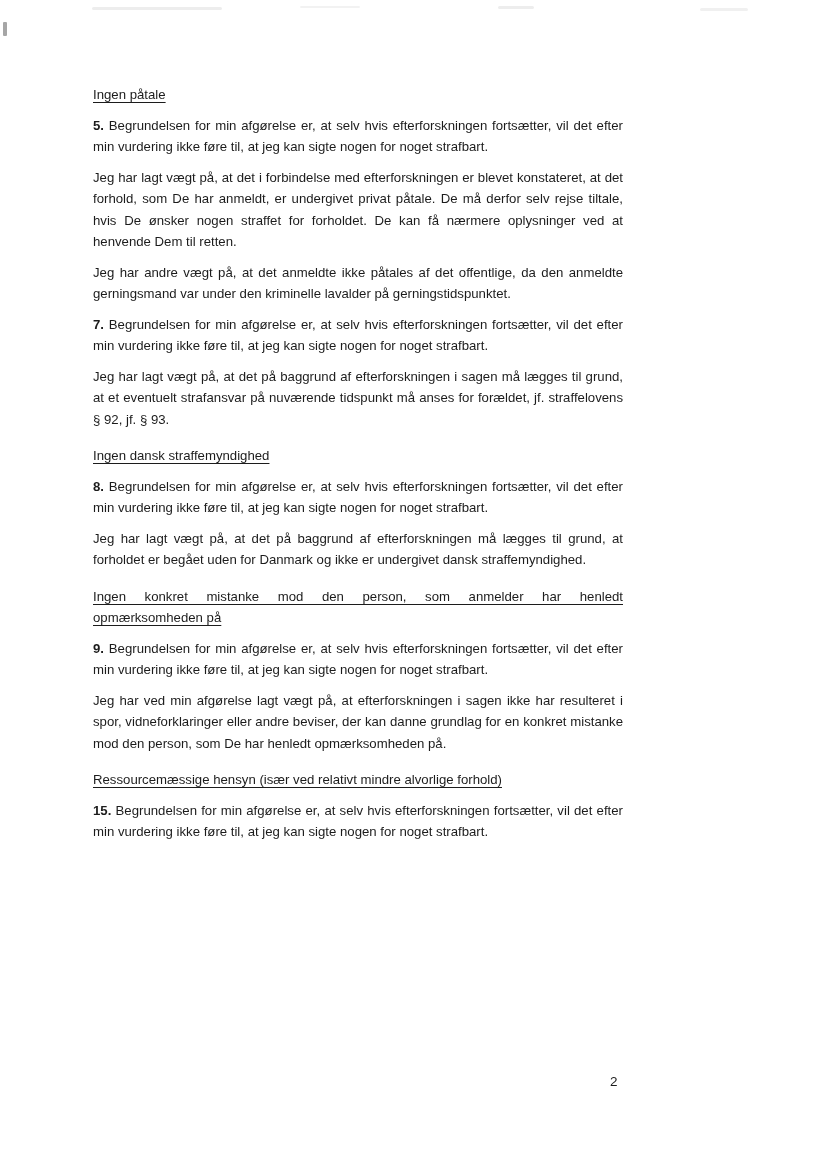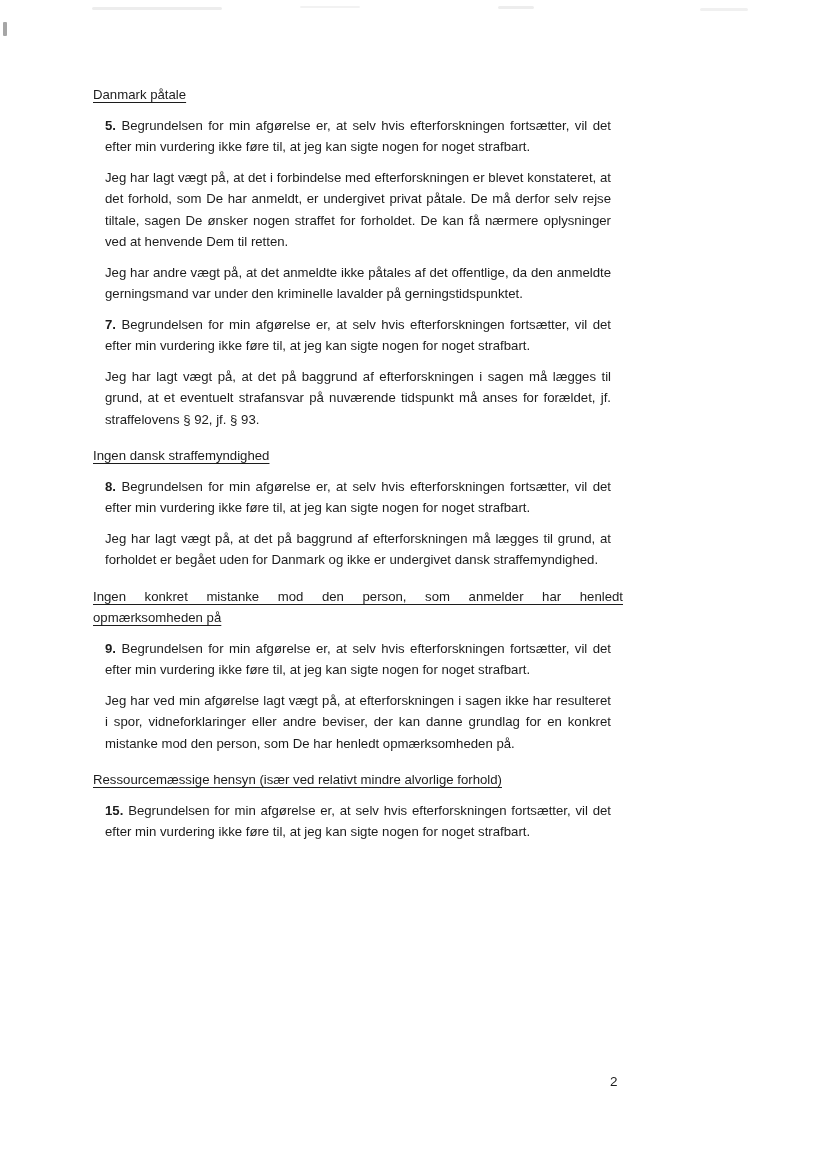--- a/index.html
+++ b/index.html
@@ -55,21 +55,21 @@
     text-decoration: underline;
     text-underline-offset: 3px;
     text-decoration-thickness: 1px;
   }
   .doc-section:first-child h2.heading { margin-top: 0; }
   .heading-line1 {
     text-align: justify;
     text-align-last: justify;
   }
   p.para {
-    margin: 9px 12px;
+    margin: 9px 0;
     text-align: justify;
   }
   p.para .num {
     font-weight: bold;
   }
   .page-number {
     position: absolute;
     left: 610px;
     top: 1074px;
     font-size: 13.5px;
@@ -83,26 +83,26 @@
 
   <div class="smudge s1"></div>
   <div class="smudge s2"></div>
   <div class="smudge s3"></div>
   <div class="smudge s4"></div>
   <div class="edge-speck"></div>
 
   <div class="content">
 
     <section class="doc-section">
-      <h2 class="heading">Danmark påtale</h2>
+      <h2 class="heading">Ingen påtale</h2>
       <p class="para">
         <strong class="num">5.</strong>
         <span>Begrundelsen for min afgørelse er, at selv hvis efterforskningen fortsætter, vil det efter min vurdering ikke føre til, at jeg kan sigte nogen for noget strafbart.</span>
       </p>
-      <p class="para">Jeg har lagt vægt på, at det i forbindelse med efterforskningen er blevet konstateret, at det forhold, som De har anmeldt, er undergivet privat påtale. De må derfor selv rejse tiltale, sagen De ønsker nogen straffet for forholdet. De kan få nærmere oplysninger ved at henvende Dem til retten.</p>
+      <p class="para">Jeg har lagt vægt på, at det i forbindelse med efterforskningen er blevet konstateret, at det forhold, som De har anmeldt, er undergivet privat påtale. De må derfor selv rejse tiltale, hvis De ønsker nogen straffet for forholdet. De kan få nærmere oplysninger ved at henvende Dem til retten.</p>
     </section>
 
     <section class="doc-section">
       <p class="para">Jeg har andre vægt på, at det anmeldte ikke påtales af det offentlige, da den anmeldte gerningsmand var under den kriminelle lavalder på gerningstidspunktet.</p>
     </section>
 
     <section class="doc-section">
       <p class="para">
         <strong class="num">7.</strong>
         <span>Begrundelsen for min afgørelse er, at selv hvis efterforskningen fortsætter, vil det efter min vurdering ikke føre til, at jeg kan sigte nogen for noget strafbart.</span>

